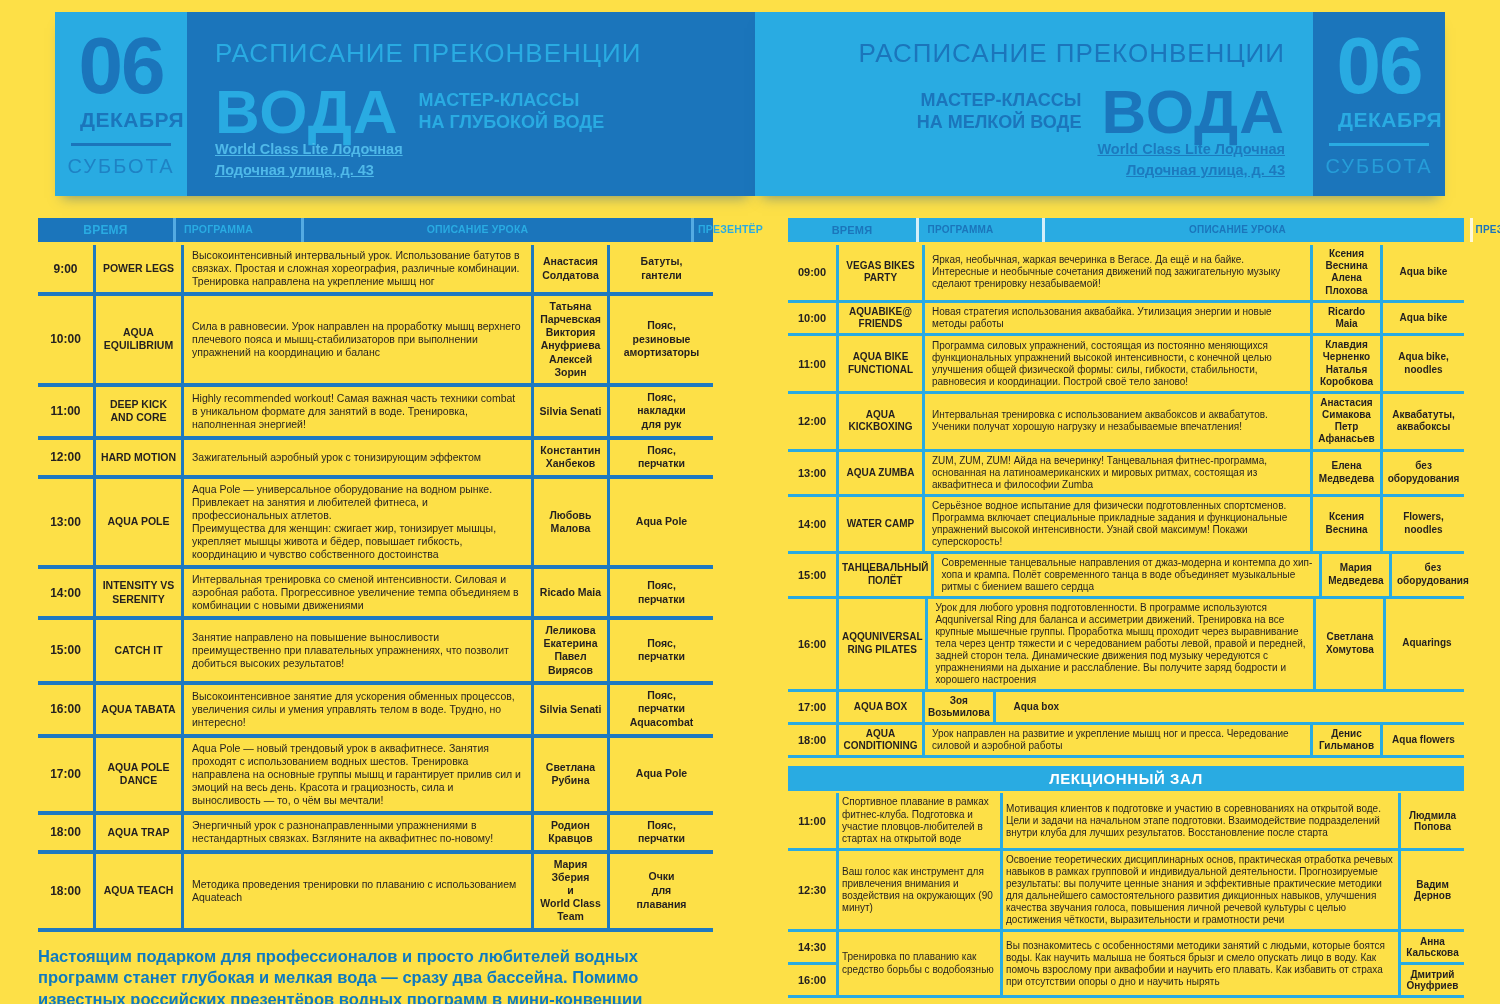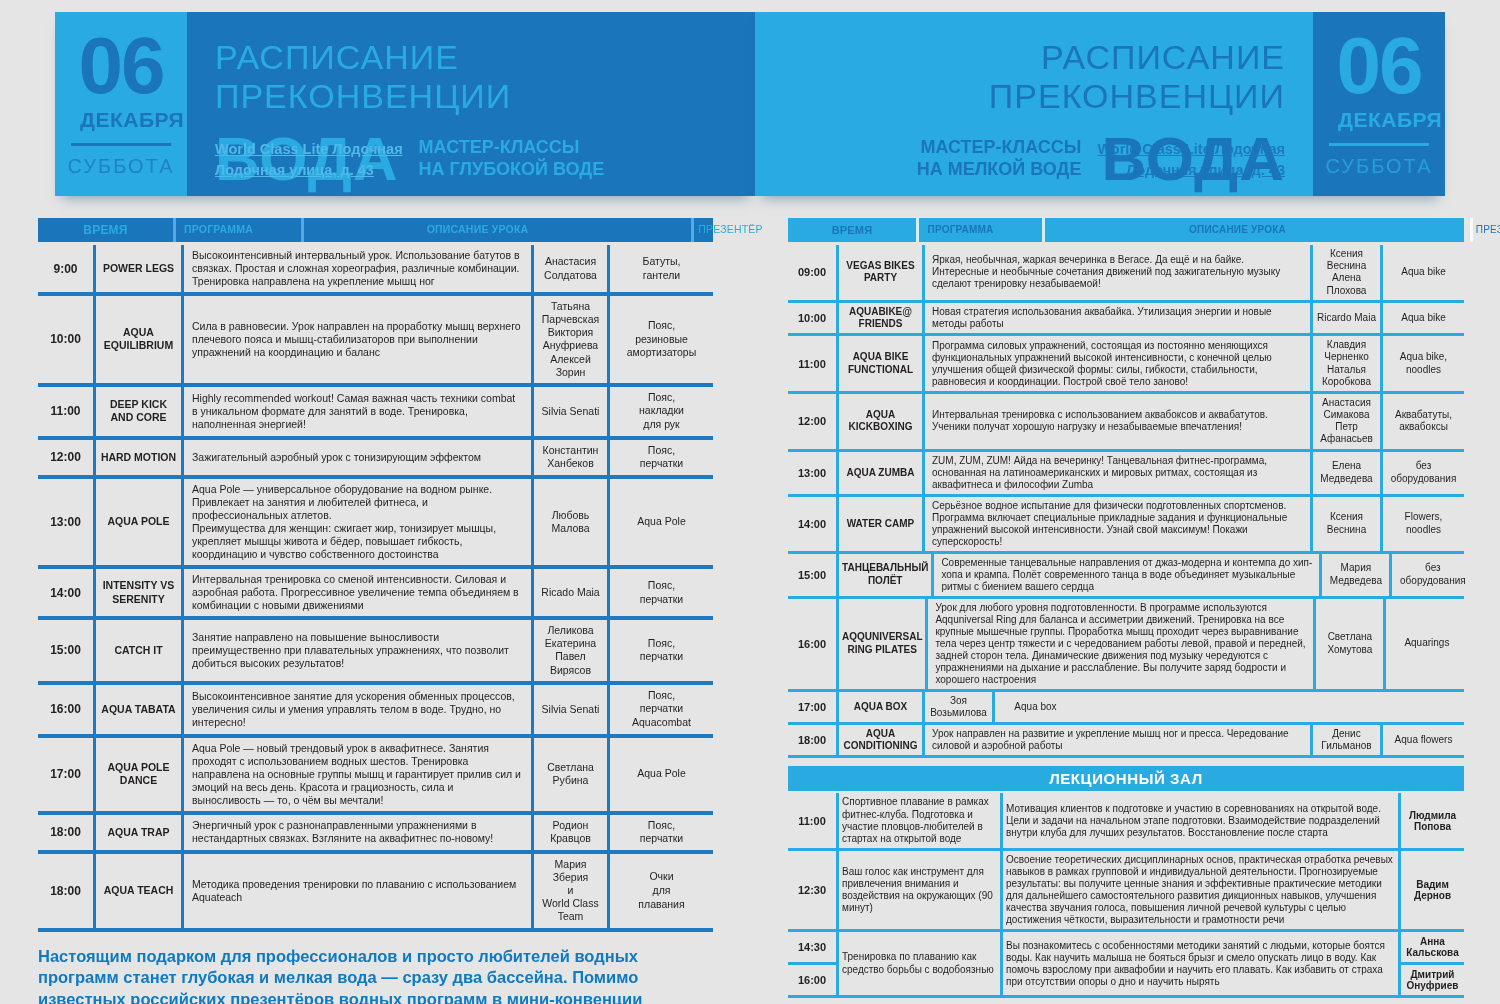--- a/index.html
+++ b/index.html
@@ -1,35 +1,35 @@
 <!DOCTYPE html>
 <html><head>
 <meta charset="utf-8">
 <style>
   * { box-sizing: border-box; margin: 0; padding: 0; }
   html,body { background:#fff; }
   .canvas {
     position: relative; width: 1500px; height: 1004px; overflow: hidden;
-    background: #e5e5e5; font-family: "Liberation Sans", sans-serif; color: #231F20;
+    background: #fde047; font-family: "Liberation Sans", sans-serif; color: #231F20;
   }
   
   .band { position: absolute; top: 12px; height: 184px; box-shadow: 0 9px 12px -7px rgba(40,90,140,.5); }
   .band-left  { left: 55px;  width: 700px; background: #1B75BB; }
   .band-right { left: 755px; width: 690px; background: #29ABE2; }
   .datebox { position: absolute; top: 0; bottom: 0; width: 132px; display: flex; flex-direction: column; align-items: center; }
   .band-left  .datebox { left: 0;  background: #29ABE2; color: #1B75BB; }
   .band-right .datebox { right: 0; background: #1B75BB; color: #29ABE2; }
   .date-num   { font-size: 80px; font-weight: bold; line-height: .95; margin-top: 16px; letter-spacing: -2px; }
   .date-month { font-size: 21px; font-weight: bold; letter-spacing: .5px; margin-top: 4px; margin-left: 22px; }
   .date-rule  { width: 100px; border-top: 3px solid currentColor; margin: 11px 0 9px; }
   .date-day   { font-size: 20px; letter-spacing: 2px; opacity: .75; }
   .band-content { position: absolute; top: 0; bottom: 0; }
   .band-left  .band-content { left: 160px; right: 26px; text-align: left; }
   .band-right .band-content { right: 160px; left: 26px; text-align: right; }
-  .kicker { margin-top: 26px; font-size: 34px; letter-spacing: 1px; }
+  .kicker { margin-top: 26px; font-size: 26px; letter-spacing: 1px; }
   .band-left  .kicker, .band-left .big-title, .band-left .subtitle { color: #29ABE2; }
   .band-right .kicker, .band-right .big-title, .band-right .subtitle { color: #1B75BB; }
   .title-row { display: flex; align-items: center; gap: 20px; margin-top: 12px; }
   .band-right .title-row { justify-content: flex-end; }
   .big-title { font-size: 62px; font-weight: bold; line-height: 1; letter-spacing: 1px; }
   .subtitle  { font-size: 18px; font-weight: bold; line-height: 1.2; white-space: pre-line; }
   .venue { position: absolute; bottom: 16px; font-size: 14.5px; font-weight: bold; line-height: 1.4; white-space: pre-line; text-decoration: underline; }
   .band-left  .venue { left: 0;  color: #4FB9E9; }
   .band-right .venue { right: 0; color: #1B75BB; opacity: .9; }
   
@@ -38,21 +38,21 @@
   .sheet-right { left: 788px; width: 676px; --accent:#29ABE2; --rowline:3px; --hdr-bg:#29ABE2; --hdr-fg:#1B75BB; --hdr-sep:rgba(255,255,255,.8); }
   .thead { display: flex; background: var(--hdr-bg); color: var(--hdr-fg); font-weight: bold; font-size: 11.5px; height: 24px; margin-bottom: 3px; }
   .thead .hc { display: flex; align-items: center; justify-content: center; text-align: center; letter-spacing: .2px; margin-left: 40px; }
   .thead .hc + .hc { border-left: 3px solid var(--hdr-sep); }
   .trow { display: flex; border-bottom: var(--rowline) solid var(--accent); }
   .cell { display: flex; flex-direction: column; justify-content: center; padding: 4px 3px; }
   .trow .cell + .cell { border-left: 3px solid var(--accent); }
   .c-time  { align-items: center; text-align: center; font-weight: bold; }
   .c-prog  { align-items: center; text-align: center; font-weight: bold; }
   .c-desc  { text-align: left; white-space: pre-line; padding: 4px 8px; }
-  .c-pres, .c-equip { align-items: center; text-align: center; font-weight: normal; white-space: pre-line; }
+  .c-pres, .c-equip { align-items: center; text-align: center; font-weight: bold; white-space: pre-line; }
   
   .sheet-left .c-time  { flex: 0 0 55px;  font-size: 12px; }
   .sheet-left .c-prog  { flex: 0 0 88px;  font-size: 10.5px; line-height: 1.25; }
   .sheet-left .c-desc  { flex: 0 0 350px; font-size: 10.5px; line-height: 1.24; }
   .sheet-left .c-pres  { flex: 0 0 76px;  font-size: 10.5px; line-height: 1.25; }
   .sheet-left .c-equip { flex: 0 0 106px; font-size: 10.5px; line-height: 1.3; }
   
   .sheet-right .cell   { padding: 3px 3px; }
   .sheet-right .c-time  { flex: 0 0 48px;  font-size: 11px; }
   .sheet-right .c-prog  { flex: 0 0 86px;  font-size: 10px; line-height: 1.22; }

